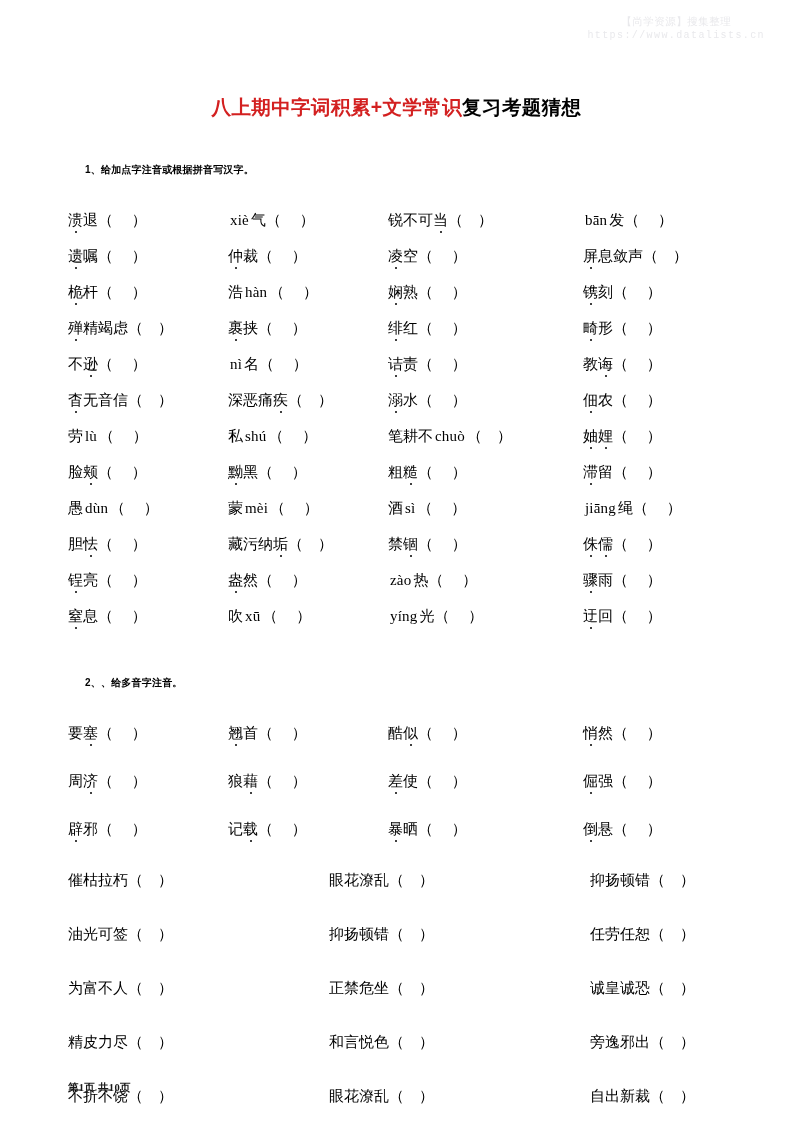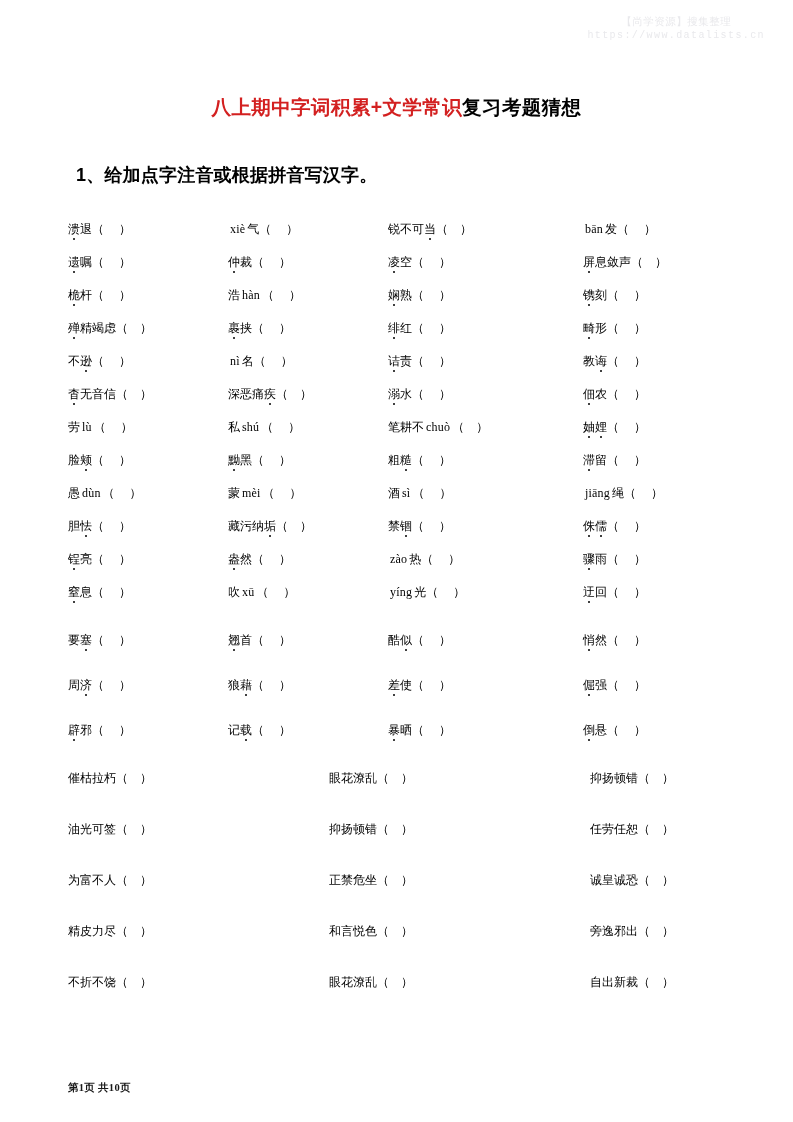--- a/index.html
+++ b/index.html
@@ -72,31 +72,31 @@
     font-family: "Liberation Sans", "DejaVu Sans", sans-serif;
     font-weight: bold;
     font-size: 16px;
     margin: 0 0 16px 0;
     letter-spacing: 0.5px;
   }
   .sub-heading {
     color: #000000;
     font-family: "Liberation Sans", "DejaVu Sans", sans-serif;
     font-weight: bold;
-    font-size: 18px;
-    margin: 0 0 14px 8px;
+    font-size: 10px;
+    margin: 0 0 14px 17px;
     letter-spacing: 0.2px;
   }
   .sub-heading.spaced { margin-top: 52px; }
 
   
   .grid {
     display: grid;
     width: 100%;
-    font-size: 12px;
+    font-size: 15px;
     line-height: 1;
     margin-top: 36px;
   }
   .grid-4 {
     grid-template-columns: 160px 160px 195px 145px;
     row-gap: 21px;
   }
   .grid-4b {
     grid-template-columns: 160px 160px 195px 145px;
     row-gap: 33px;
@@ -360,20 +360,21 @@
         <div class="cell">
           <span class="term"><span class="py">yíng</span><span>光</span></span>
           <span class="blank">（     ）</span>
         </div>
         <div class="cell">
           <span class="term"><span class="dotted">迂</span><span>回</span></span>
           <span class="blank">（     ）</span>
         </div>
       </div>
 
+    <div class="sub-heading spaced">2、、给多音字注音。</div>
     <div class="grid grid-4b" id="grid-q2">
         <div class="cell">
           <span class="term"><span>要</span><span class="dotted">塞</span></span>
           <span class="blank">（     ）</span>
         </div>
         <div class="cell">
           <span class="term"><span class="dotted">翘</span><span>首</span></span>
           <span class="blank">（     ）</span>
         </div>
         <div class="cell">

